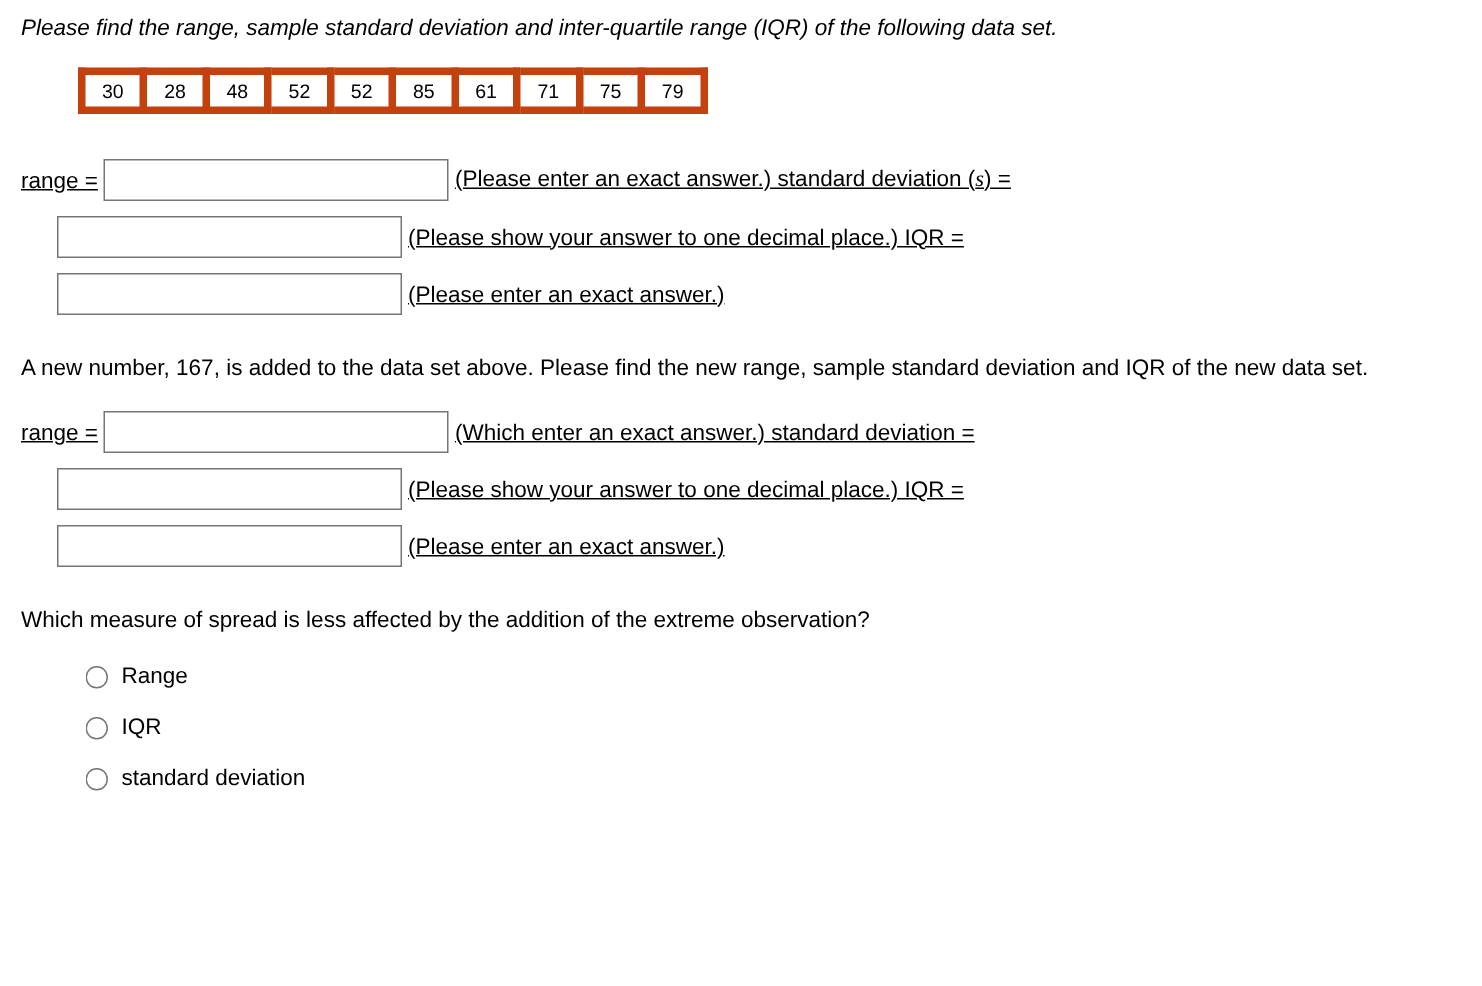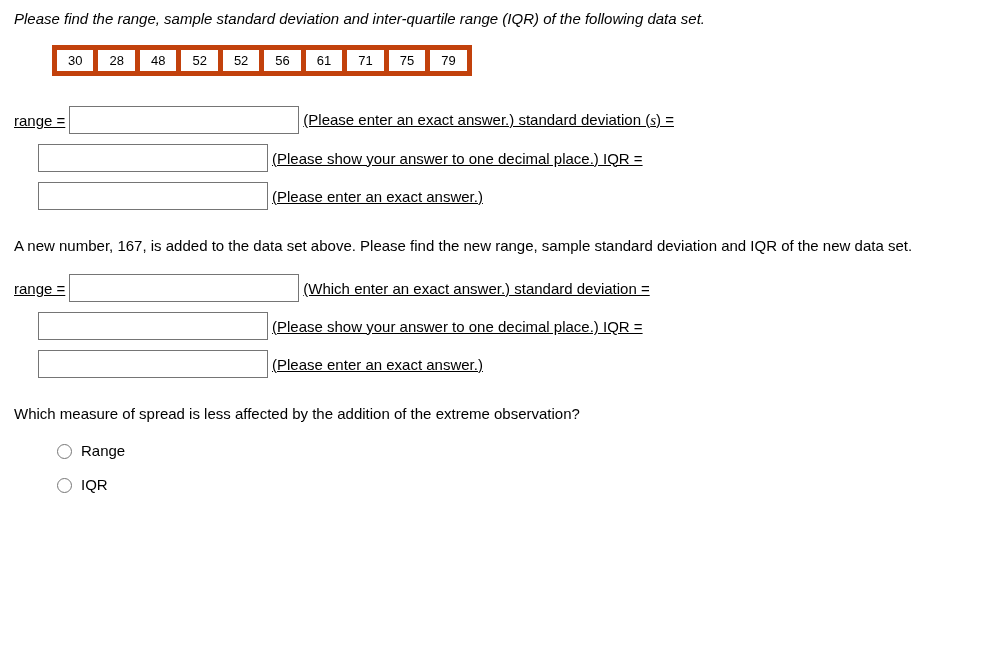--- a/index.html
+++ b/index.html
@@ -74,21 +74,21 @@
 <div class="prompt">Please find the range, sample standard deviation and inter-quartile range (IQR) of the following data set.</div>
 
 <table class="data-table">
   <tbody>
       <tr>
     <td>30</td>
     <td>28</td>
     <td>48</td>
     <td>52</td>
     <td>52</td>
-    <td>56</td>
+    <td>85</td>
     <td>61</td>
     <td>71</td>
     <td>75</td>
     <td>79</td>
   </tr>
 </tbody>
   </table>
 
 <div class="line">
   <span>range =</span>
@@ -126,13 +126,17 @@
 
 <div class="radio-group">
   <div class="radio-row">
     <input type="radio" name="spread" style="">
     <span>Range</span>
   </div>
   <div class="radio-row">
     <input type="radio" name="spread" style="">
     <span>IQR</span>
   </div>
+  <div class="radio-row">
+    <input type="radio" name="spread" style="">
+    <span>standard deviation</span>
+  </div>
 </div>
 
 </body></html>

